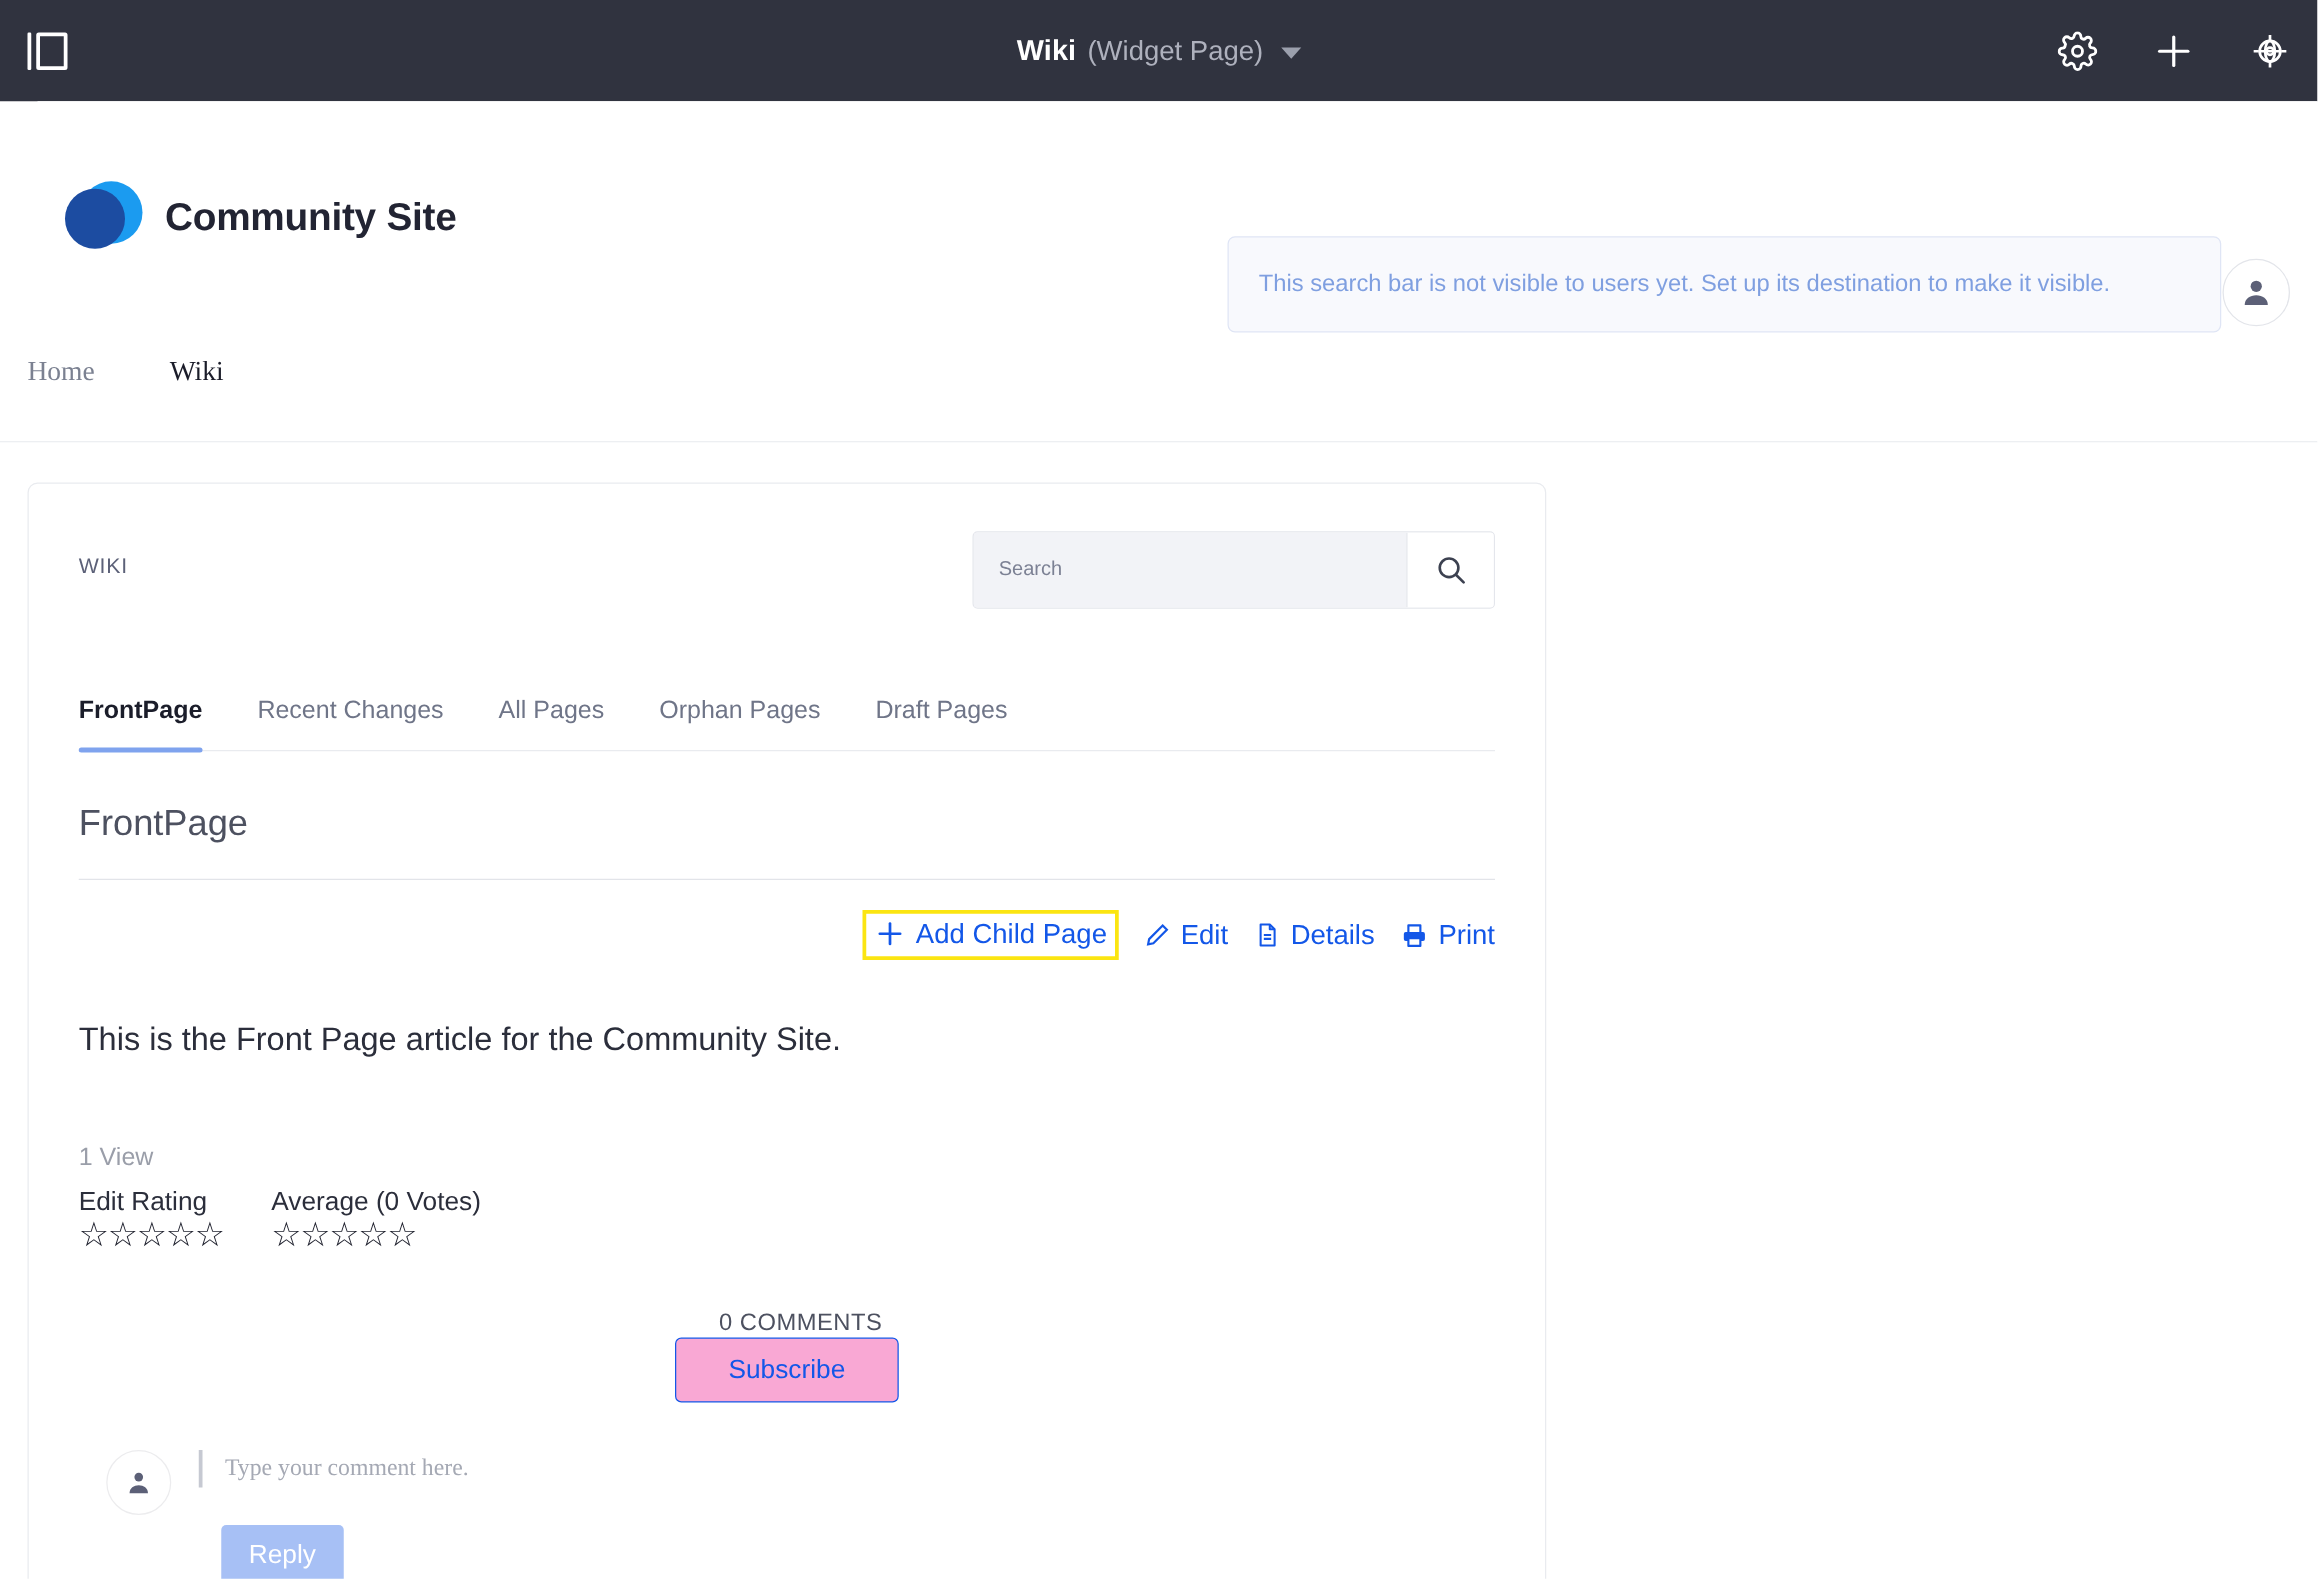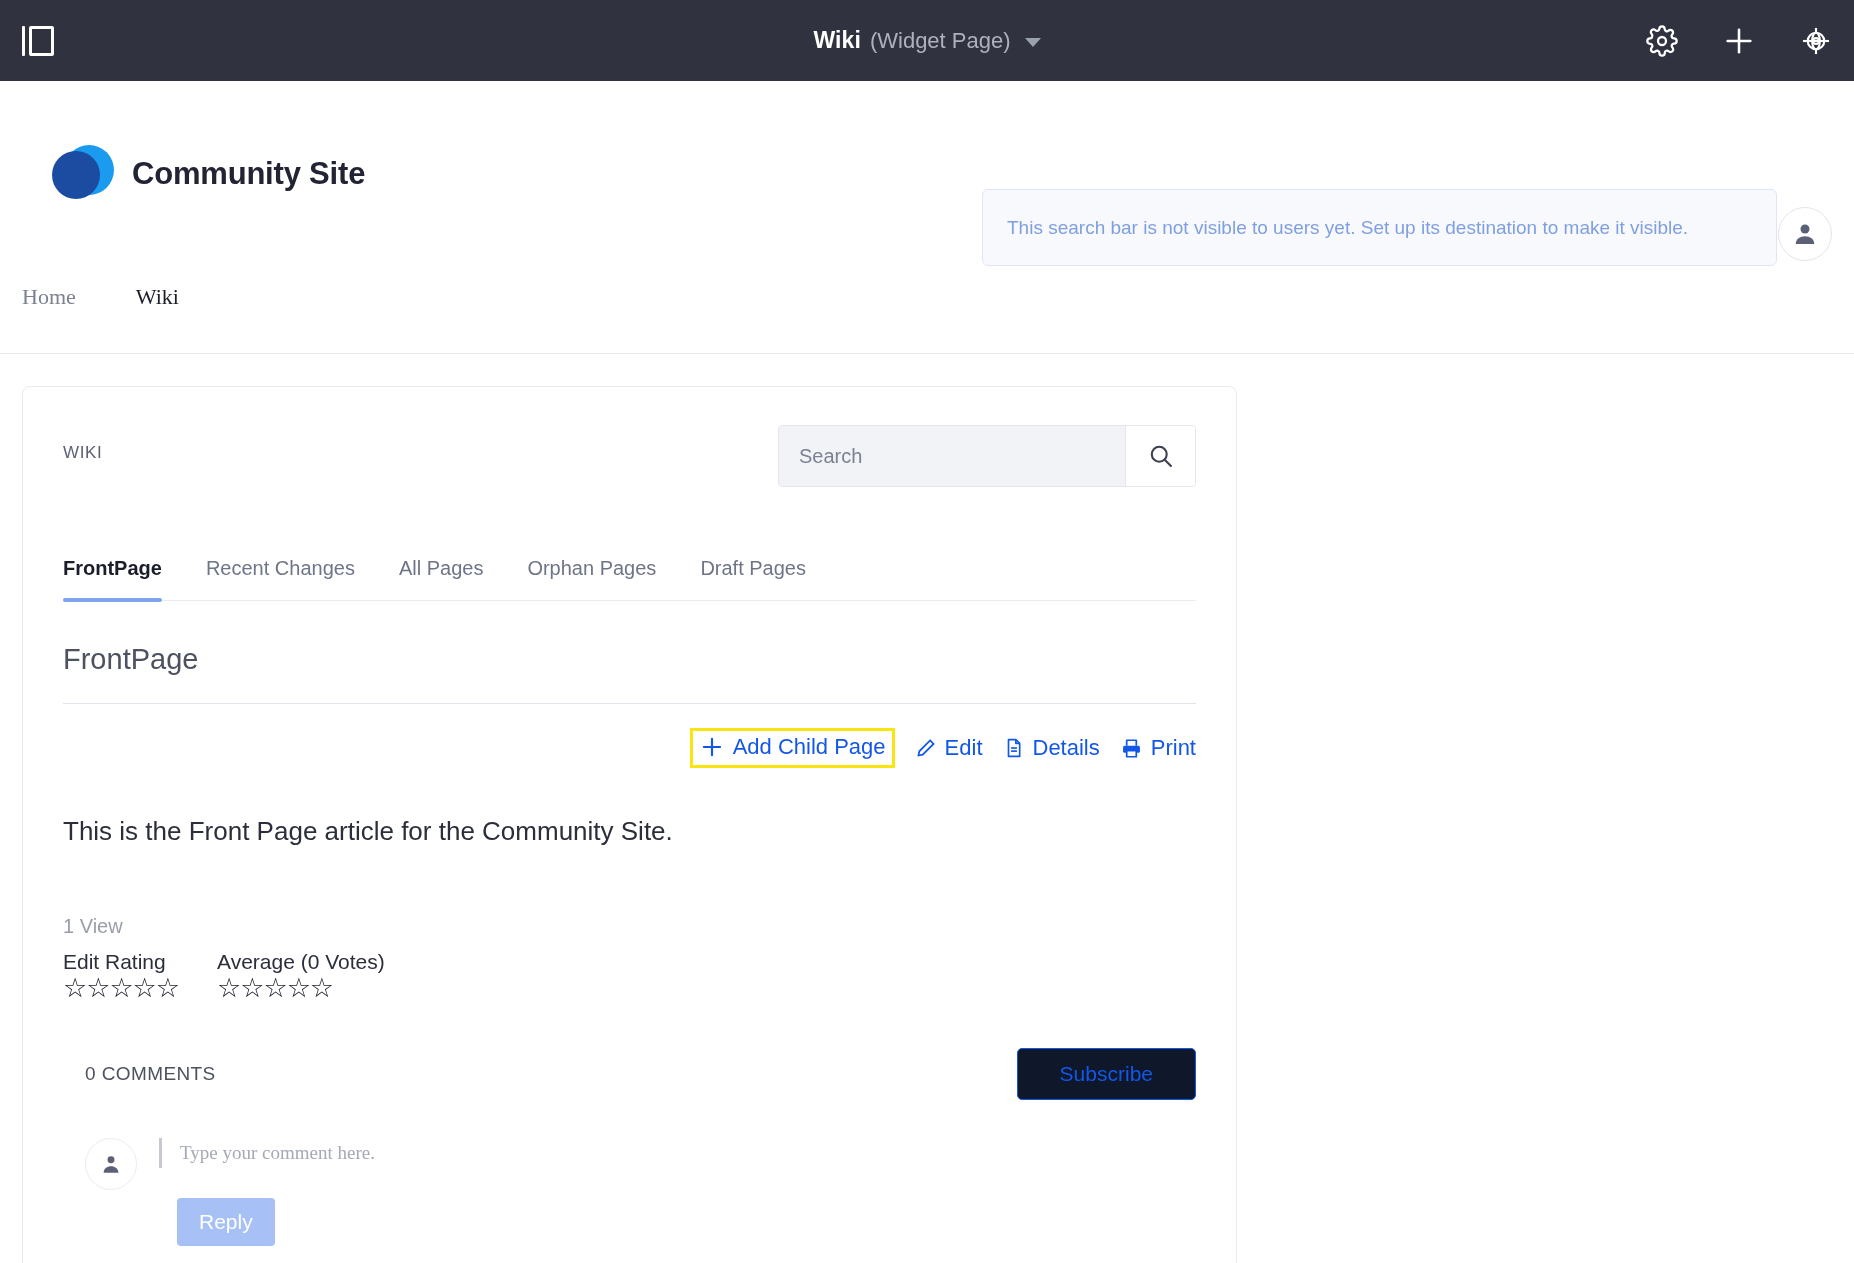--- a/index.html
+++ b/index.html
@@ -137,21 +137,21 @@
     font-size: 17px; color: #5c6178; letter-spacing: .6px;
     padding-top: 18px;
   }
   .wikisearch {
     display: flex; width: 418px; height: 62px;
     border: 1px solid #e4e6ec; border-radius: 4px; overflow: hidden;
   }
   .wikisearch input {
     flex: 1; border: 0; outline: none;
     background: #f2f3f7;
-    font-size: 20px; color: #5a6072;
+    font-size: 16px; color: #5a6072;
     padding: 0 20px;
     font-family: "Liberation Sans", sans-serif;
   }
   .wikisearch input::placeholder { color: #7c8194; }
   .wikisearch .searchbtn {
     width: 70px; background: #ffffff;
     border-left: 1px solid #e4e6ec;
     display: flex; align-items: center; justify-content: center;
     cursor: pointer;
   }
@@ -206,24 +206,25 @@
   }
 
   .views { font-size: 20px; color: #9a9ea9; margin-top: 68px; }
   .ratings { display: flex; gap: 38px; margin-top: 12px; }
   .rate-label { font-size: 21px; color: #2b2e3b; }
   .stars { font-size: 27px; color: #1b1d2a; letter-spacing: -1px; line-height: 1.1; }
 
   .comments-row {
     display: flex; align-items: center; justify-content: space-between;
     margin-top: 44px;
+    flex-direction: column;
   }
   .comments-count { font-size: 19px; color: #4d5160; letter-spacing: .4px; padding-left: 22px;}
   .subscribe-btn {
-    border: 1px solid #1357e8; color: #1357e8; background: #0f172a;
+    border: 1px solid #1357e8; color: #1357e8; background: #f9a8d4;
     border-radius: 5px; font-size: 21px;
     padding: 13px 42px; cursor: pointer;
     font-family: "Liberation Sans", sans-serif;
   }
 
   .comment-compose {
     display: flex; gap: 22px; margin-top: 38px; padding-left: 22px;
   }
   .comment-avatar {
     width: 52px; height: 52px; border-radius: 50%;

